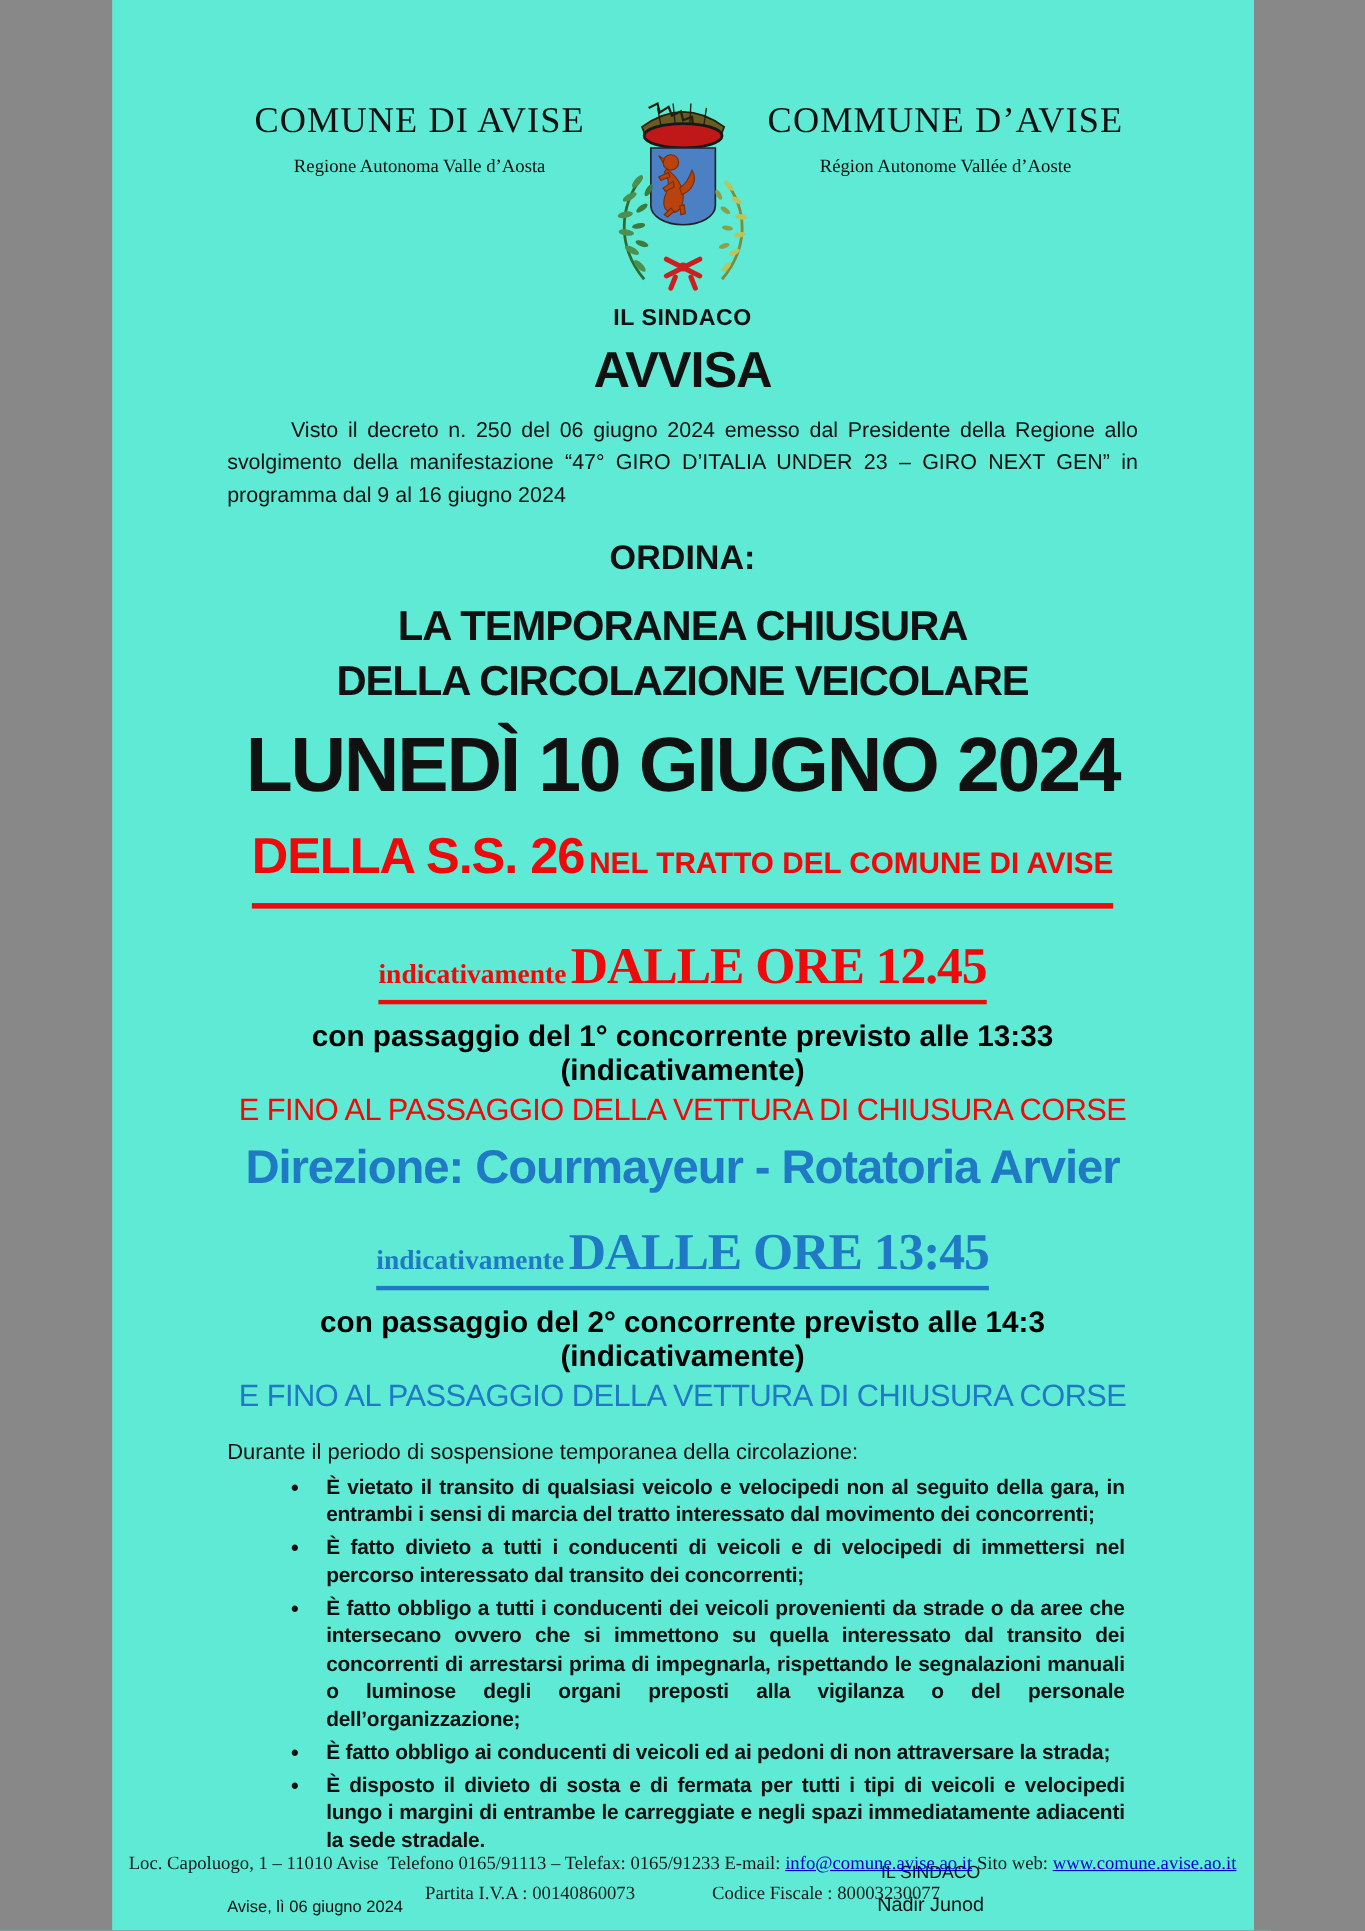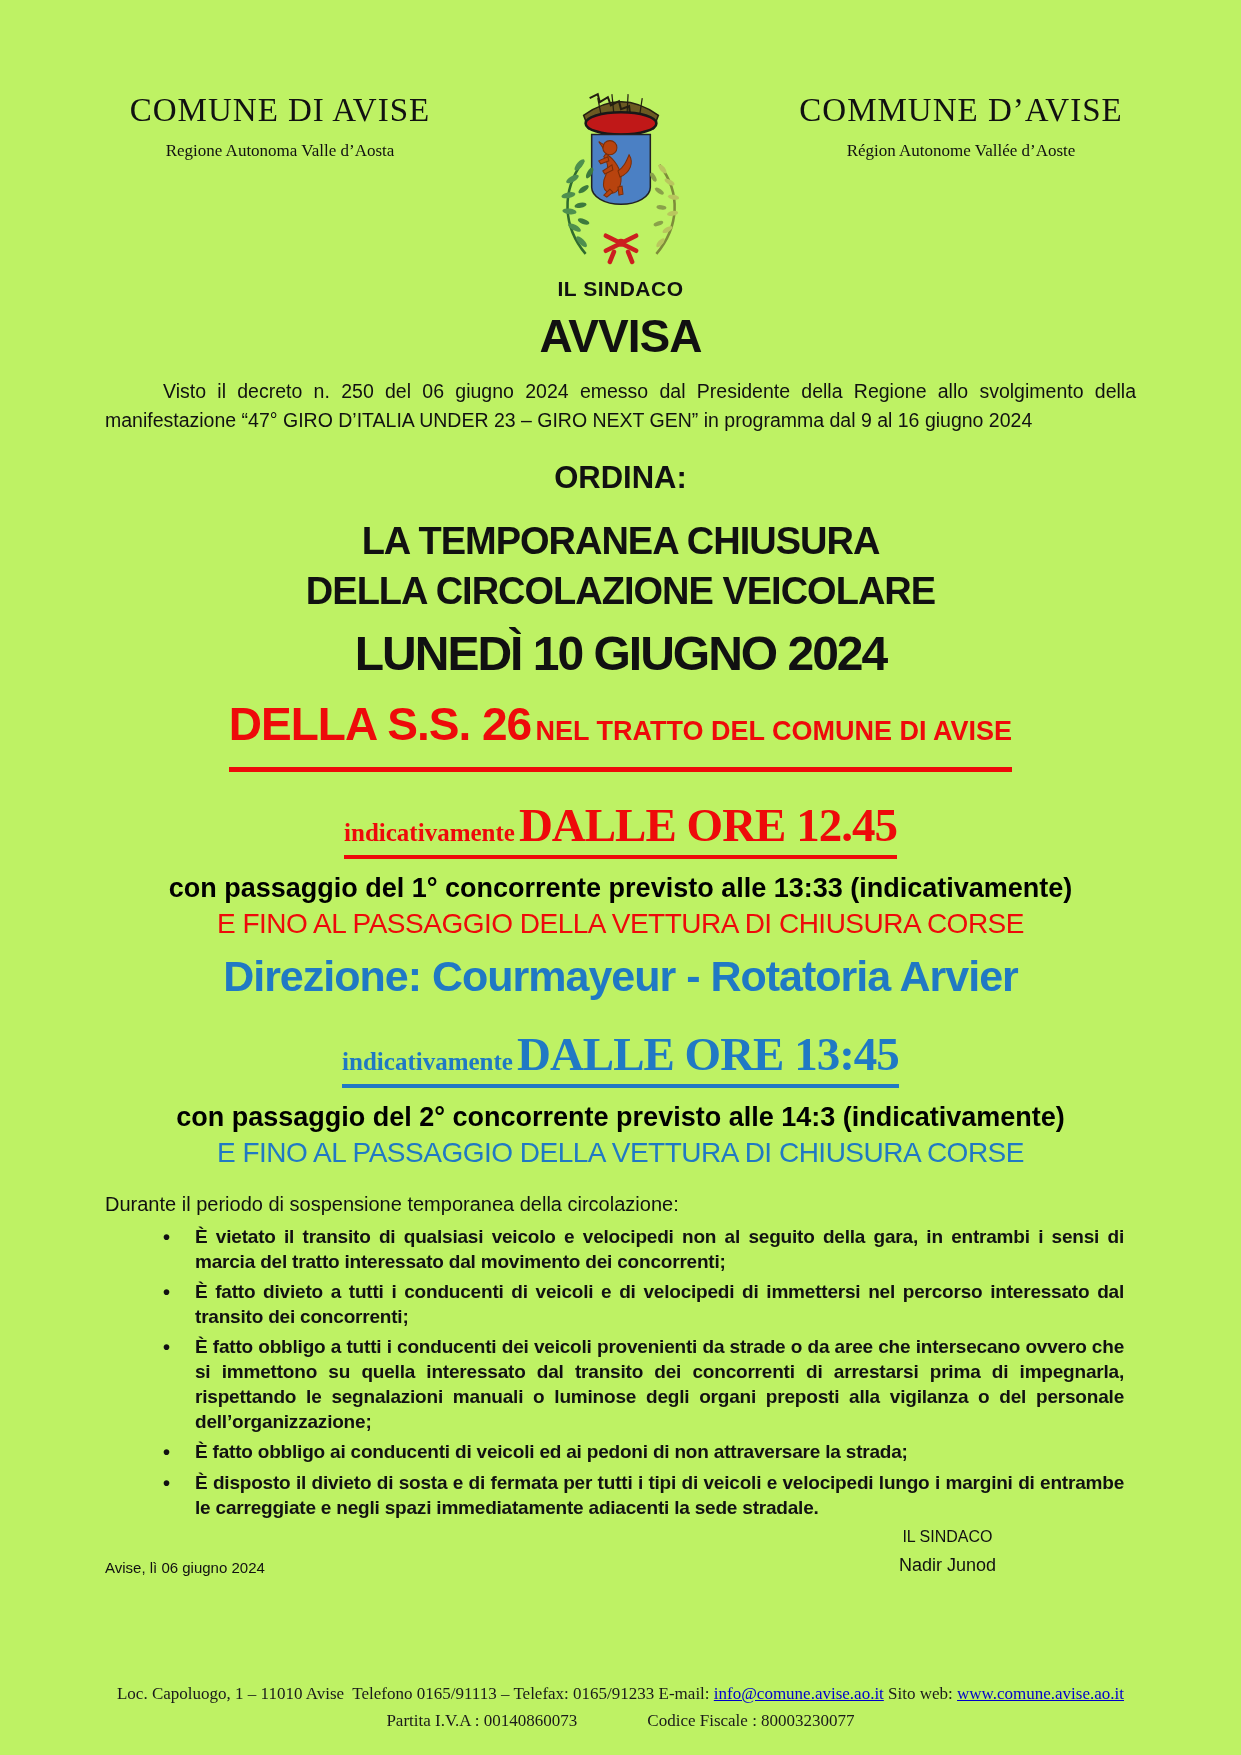--- a/index.html
+++ b/index.html
@@ -4,43 +4,43 @@
 <style>
   :root{
     --red:#ee0a0a;
     --blue:#2079c4;
     --link:#0000cc;
     --ink:#111;
   }
   html,body{margin:0;padding:0;background:#888;}
   .page{
     position:relative;
-    width:1241px;height:1755px;
+    width:1038px;height:1755px;
     margin:0 auto;
-    background:#bef264;
+    background:#5eead4;
     font-family:"Liberation Sans", sans-serif;
     color:var(--ink);
     overflow:hidden;
   }
   .content{padding:0 105px;}
   
   .header-row{display:flex;justify-content:space-between;margin-top:92px;}
   .org{width:350px;text-align:center;font-family:"Liberation Serif", serif;}
   .org-title{font-size:33px;letter-spacing:1px;white-space:nowrap;}
   .org-sub{font-size:17px;margin-top:12px;}
   .crest{position:absolute;left:50%;top:84px;transform:translateX(-50%);}
   
   .c{text-align:center;}
   .sindaco{margin-top:116px;font-weight:bold;font-size:21px;letter-spacing:.5px;}
   .avvisa{margin-top:8px;font-weight:bold;font-size:46px;letter-spacing:-1px;}
   .premises{margin-top:14px;font-size:19.5px;line-height:1.5;text-align:justify;}
   .premise{margin:0;text-indent:58px;}
   .ordina{margin-top:24px;font-weight:bold;font-size:31px;}
   .closure{margin-top:20px;font-weight:bold;font-size:38px;line-height:1.32;letter-spacing:-1px;}
-  .date-title{margin-top:10px;font-weight:bold;font-size:48px;letter-spacing:-2px;white-space:nowrap;}
+  .date-title{margin-top:10px;font-weight:bold;font-size:70px;letter-spacing:-2px;white-space:nowrap;}
   .road{margin-top:16px;color:var(--red);}
   .road-inner{display:inline-block;border-bottom:5px solid var(--red);padding-bottom:16px;white-space:nowrap;}
   .road-main{font-size:46px;font-weight:bold;letter-spacing:-1px;}
   .road-detail{font-size:27px;font-weight:bold;}
   .direction{margin-top:12px;font-weight:bold;font-size:43px;letter-spacing:-1px;white-space:nowrap;}
   .time-line{margin-top:26px;}
   .time-inner{display:inline-block;border-bottom:4px solid currentColor;padding-bottom:3px;white-space:nowrap;font-family:Liberation Serif, serif;}
   .time-prefix{font-size:25px;font-weight:bold;}
   .time-main{font-size:47px;font-weight:bold;letter-spacing:-1px;}
   .passage{margin-top:14px;font-weight:bold;font-size:27px;color:#000;}

